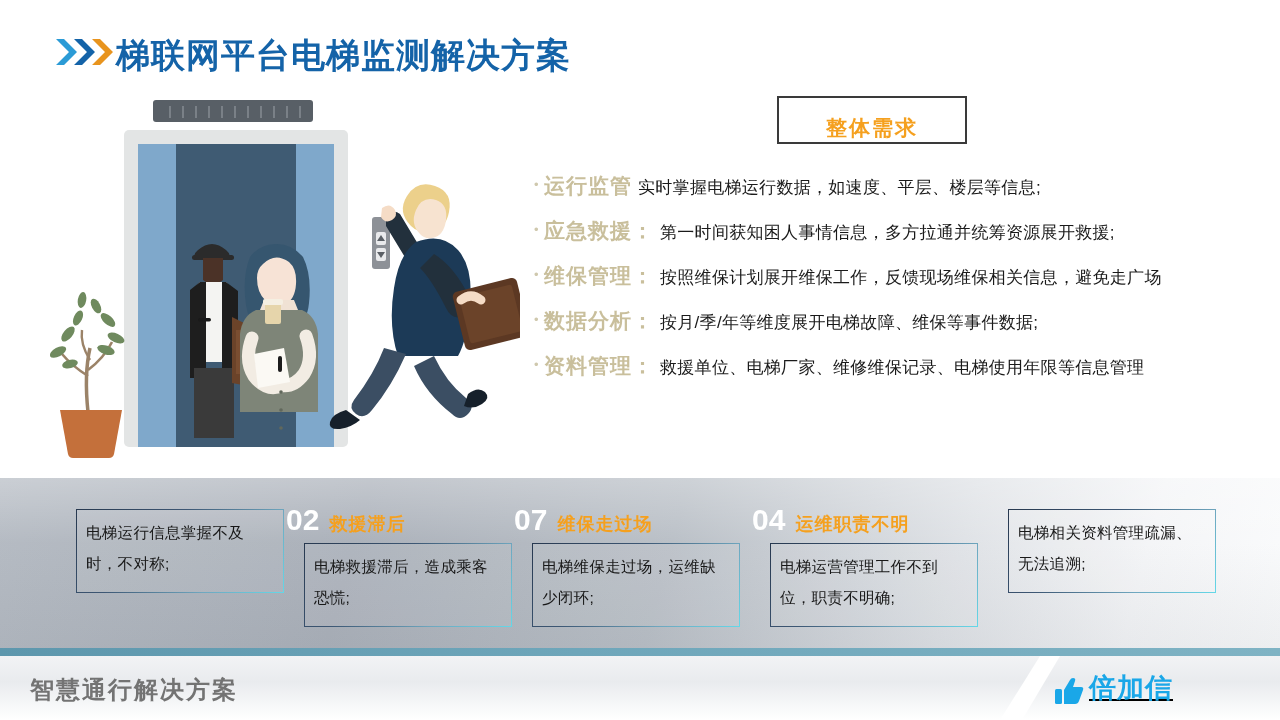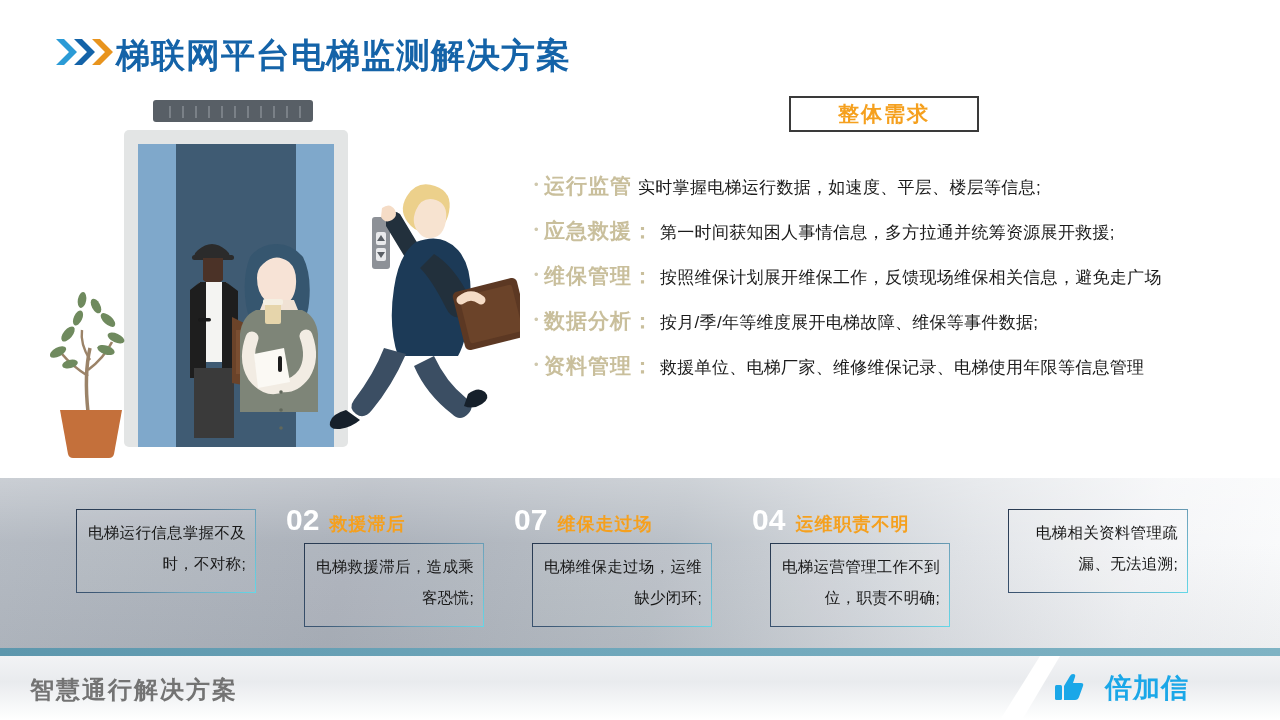--- a/index.html
+++ b/index.html
@@ -17,23 +17,23 @@
     position:absolute; left:84px; top:33px;
     font-size:34px; font-weight:bold; color:#1463a8;
     letter-spacing:1px; white-space:nowrap;
   }
 
   
   #illus { position:absolute; left:20px; top:92px; width:500px; height:370px; }
 
   
   #need-box {
-    position:absolute; left:777px; top:96px; width:190px; height:36px;
+    position:absolute; left:777px; top:96px; width:190px; height:48px;
     border:2px solid #3a3a3a; background:#ffffff;
-    display:flex; align-items:center; justify-content:center;margin-left:12px;
+    display:flex; align-items:flex-end; justify-content:center;
   }
   #need-box .label { font-size:21px; font-weight:bold; color:#f5a01e; letter-spacing:2px; }
 
   
   #bullets { position:absolute; left:534px; top:172px; width:730px; }
   .brow { display:flex; align-items:baseline; height:45px; }
   .bdot {
     width:10px; flex:0 0 10px; color:#cfc8ad; font-size:13px; line-height:1;
     position:relative; top:-4px;
   }
@@ -61,26 +61,25 @@
   .card-head { display:flex; align-items:baseline; height:34px; padding-left:8px; }
   .card-num {
     font-size:30px; font-weight:bold; color:#ffffff;
     letter-spacing:0px; margin-right:10px; line-height:30px;
   }
   .card-title {
     font-size:18px; font-weight:bold; color:#f5a01e;
     letter-spacing:1px; line-height:30px; white-space:nowrap;
   }
   .card-box {
-    margin-left:26px; margin-top:4px; width:180px; height:84px;
+    margin-left:26px; margin-top:4px; width:208px; height:84px;
     padding:7px 9px 0 9px;
     background:rgba(255,255,255,0.06);
     border:1px solid transparent;
     border-image:linear-gradient(135deg,#27384f 0%, #3d5774 38%, #6fa7bf 72%, #63d8e8 100%) 1;
-    text-align:right;
   }
   .card-text { font-size:15.5px; color:#181818; line-height:31px; letter-spacing:0.3px; }
 
   
   #footer { position:absolute; left:0; top:656px; width:1280px; height:64px; background:#ffffff; }
   #footer-left {
     position:absolute; left:0; top:0; width:1040px; height:64px;
     background:linear-gradient(to bottom,#f2f3f5 0%, #e9ebee 40%, #f7f8f9 78%, #ffffff 100%);
     clip-path:polygon(0 0, 1040px 0, 1000px 64px, 0 64px);
     box-shadow:2px 0 5px rgba(0,0,0,0.18);
@@ -89,21 +88,21 @@
     position:absolute; left:1022px; top:0; width:258px; height:64px;
     background:linear-gradient(to bottom,#f2f3f5 0%, #e9ebee 40%, #f7f8f9 78%, #ffffff 100%);
     clip-path:polygon(38px 0, 258px 0, 258px 64px, 0 64px);
   }
   #footer-title {
     position:absolute; left:30px; top:18px;
     font-size:24px; font-weight:bold; color:#737373; letter-spacing:2px;
   }
   #brand {
     position:absolute; left:1055px; top:14px;
-    display:flex; align-items:center; gap:20px;
+    display:flex; align-items:flex-end; gap:4px;text-decoration:underline;
   }
   #brand-name { font-size:27px; font-weight:bold; color:#1aa7e8; letter-spacing:1px; }
 </style>
 </head>
 <body>
 
 <div id="header">
   <svg id="chev" viewBox="0 0 62 32">
     <path d="M2 3 L15 16 L2 29 L10 29 L23 16 L10 3 Z" fill="#2b9bd6"></path>
     <path d="M20 3 L33 16 L20 29 L28 29 L41 16 L28 3 Z" fill="#1463a8"></path>

